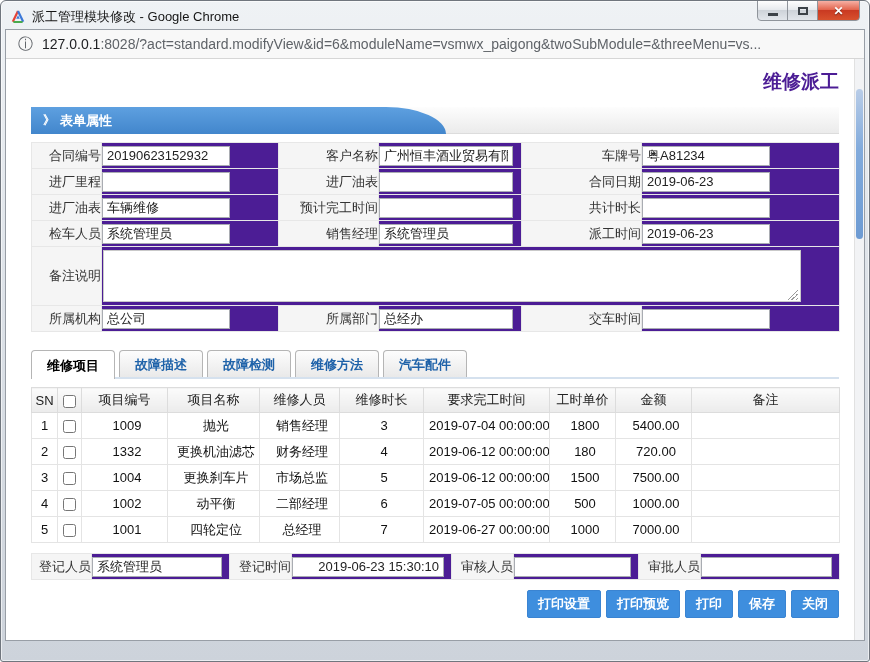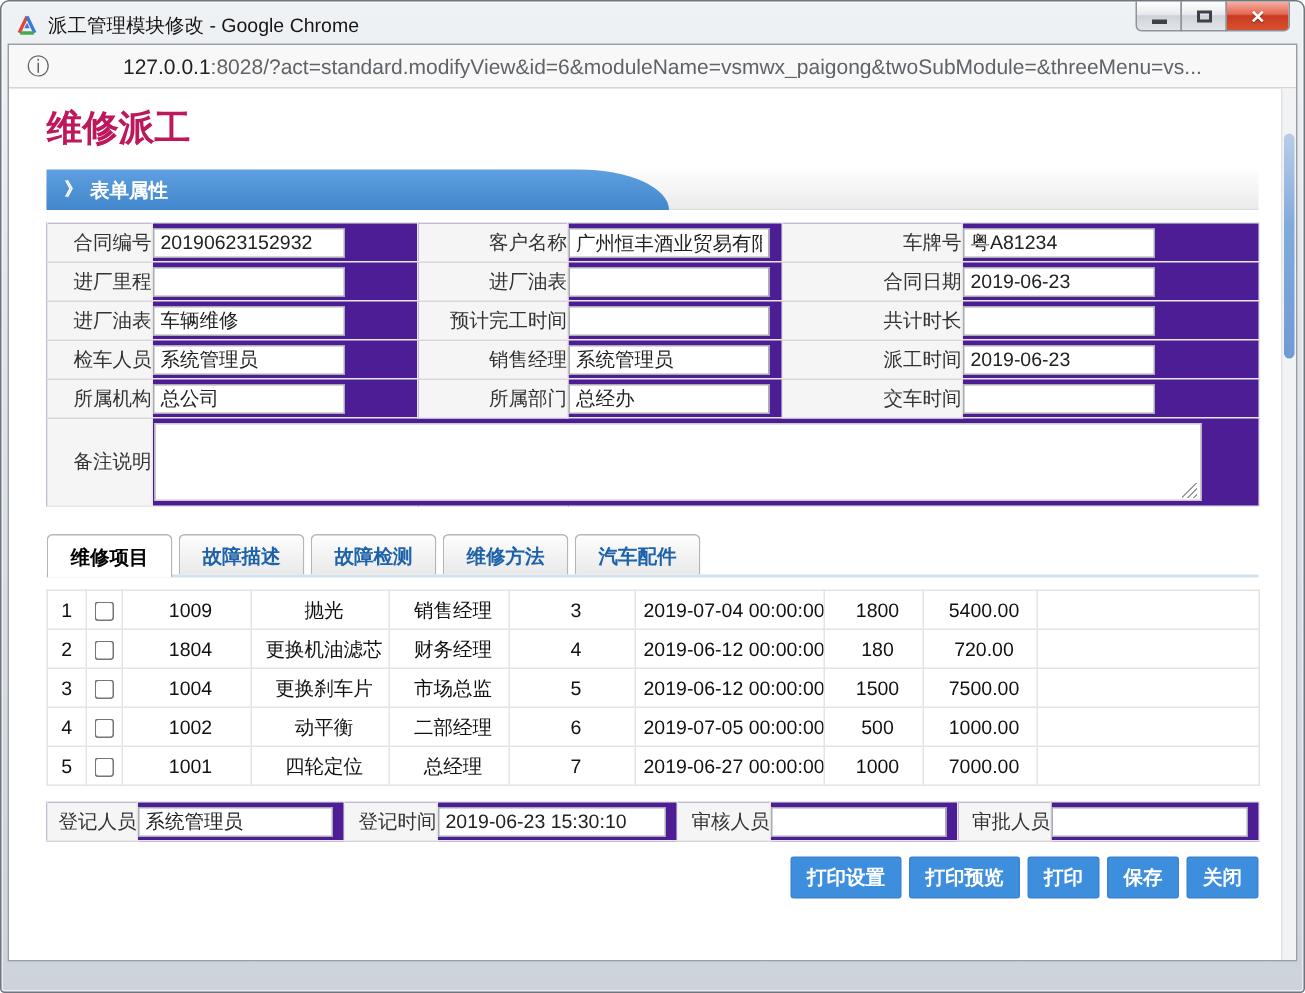--- a/index.html
+++ b/index.html
@@ -24,33 +24,33 @@
     text-shadow:0 1px 1px rgba(0,0,0,.45); }
   .min-glyph { width:10px; height:3px; background:#3c4248; margin-top:8px; }
   .max-glyph { width:10px; height:8px; border:2px solid #3c4248; background:transparent; }
 
   
   .client { position:absolute; left:4px; right:4px; top:28px; bottom:20px;
     background:#fff; border:1px solid #989ea6; overflow:hidden; }
   .addressbar { height:29px; background:#f8f8f8; border-bottom:1px solid #d6d6d6;
     display:flex; align-items:center; padding:0 12px; }
   .info-icon { font-size:15px; color:#5f6368; margin-right:9px; cursor:pointer; }
-  .url { font-size:14px; white-space:nowrap; overflow:hidden; cursor:text;margin-left:40px; }
+  .url { font-size:14px; white-space:nowrap; overflow:hidden; cursor:text; }
   .url .host { color:#202124; }
   .url .rest { color:#5f6368; }
 
   .scrollbar { position:absolute; top:29px; right:0; bottom:0; width:10px;
     background:#f2f3f5; border-left:1px solid #e1e1e1; }
   .scroll-thumb { position:absolute; top:30px; left:1px; width:7px; height:150px;
     border-radius:4px; background:linear-gradient(180deg,#b9cde8,#82abdc 40%,#6d9bd3); cursor:grab; }
 
   .content { position:absolute; top:29px; left:0; right:10px; bottom:0; overflow:hidden; }
   .inner { width:808px; margin-left:25px; }
 
-  .page-title { text-align:left; font-size:24px; font-weight:bold; color:#be185d; margin:10px 0 12px; }
+  .page-title { text-align:right; font-size:19px; font-weight:bold; color:#4c1d95; margin:10px 0 12px; }
 
   
   .section-bar { position:relative; height:27px;
     background:linear-gradient(180deg,#fdfdfd,#ebebeb); border-bottom:1px solid #dcdcdc; }
   .section-tab { position:absolute; left:0; top:0; height:27px; width:415px;
     background:linear-gradient(180deg,#5ea0e0,#4286cc); border-top-right-radius:60px 27px;
     color:#fff; font-size:13px; font-weight:bold; display:flex; align-items:center; padding-left:12px; }
   .section-arrow { margin-right:5px; font-size:12px; }
 
   
@@ -184,33 +184,33 @@
           </tr>
           <tr>
             <td class="lbl">检车人员</td>
             <td class="inp"><input class="box" value="系统管理员" style=""></td>
             <td class="lbl">销售经理</td>
             <td class="inp"><input class="box w2" value="系统管理员" style=""></td>
             <td class="lbl">派工时间</td>
             <td class="inp"><input class="box" value="2019-06-23" style=""></td>
           </tr>
           <tr>
+            <td class="lbl remark-cell">备注说明</td>
+            <td class="inp" colspan="5">
+              <div class="remark-area"></div>
+              <span class="resize-grip" style="position:relative; float:right; margin:-14px 40px 0 0;"></span>
+            </td>
+          </tr>
+          <tr>
             <td class="lbl">所属机构</td>
             <td class="inp"><input class="box" value="总公司" style=""></td>
             <td class="lbl">所属部门</td>
             <td class="inp"><input class="box w2" value="总经办" style=""></td>
             <td class="lbl">交车时间</td>
             <td class="inp"><input class="box" value="" style=""></td>
-          </tr>
-          <tr>
-            <td class="lbl remark-cell">备注说明</td>
-            <td class="inp" colspan="5">
-              <div class="remark-area"></div>
-              <span class="resize-grip" style="position:relative; float:right; margin:-14px 40px 0 0;"></span>
-            </td>
           </tr>
         </tbody>
           </table>
 
         <div class="tabs">
           <div class="tab active">维修项目</div>
           <div class="tab">故障描述</div>
           <div class="tab">故障检测</div>
           <div class="tab">维修方法</div>
           <div class="tab">汽车配件</div>
@@ -223,36 +223,48 @@
               <col style="width:86px">
               <col style="width:92px">
             <col style="width:80px">
               <col style="width:84px">
               <col style="width:126px">
               <col style="width:66px">
             <col style="width:76px">
               <col style="width:148px">
           </colgroup>
           <tbody>
+              <tr>
+            <th class="c">SN</th>
+            <th class="c"><input type="checkbox" style=""></th>
+            <th class="c">项目编号</th>
+            <th class="c">项目名称</th>
+            <th class="c">维修人员</th>
+            <th class="c">维修时长</th>
+            <th class="c">要求完工时间</th>
+            <th class="c">工时单价</th>
+            <th class="c">金额</th>
+            <th class="c">备注</th>
+          </tr>
           <tr>
             <td class="c">1</td>
             <td class="c"><input type="checkbox" style=""></td>
             <td>1009</td>
             <td>抛光</td>
             <td>销售经理</td>
             <td>3</td>
             <td>2019-07-04 00:00:00</td>
             <td>1800</td>
             <td>5400.00</td>
             <td></td>
           </tr>
           <tr>
             <td class="c">2</td>
             <td class="c"><input type="checkbox" style=""></td>
-            <td>1804</td>
+            <td>1332</td>
             <td>更换机油滤芯</td>
             <td>财务经理</td>
             <td>4</td>
             <td>2019-06-12 00:00:00</td>
             <td>180</td>
             <td>720.00</td>
             <td></td>
           </tr>
           <tr>
             <td class="c">3</td>
@@ -302,21 +314,21 @@
             <col style="width:62px">
               <col style="width:125px">
               <col style="width:62px">
               <col style="width:139px">
           </colgroup>
           <tbody>
               <tr>
             <td class="lbl">登记人员</td>
             <td class="inp"><input class="box" style="width: 130px;" value="系统管理员"></td>
             <td class="lbl">登记时间</td>
-            <td class="inp"><input class="box" style="width: 152px;" value="2019-06-23 15:30:10"></td>
+            <td class="inp"><input class="box" style="width: 152px; text-align: right;" value="2019-06-23 15:30:10"></td>
             <td class="lbl">审核人员</td>
             <td class="inp"><input class="box" style="width: 117px;" value=""></td>
             <td class="lbl">审批人员</td>
             <td class="inp"><input class="box" style="width: 131px;" value=""></td>
           </tr>
         </tbody>
           </table>
 
         <div class="btn-row">
           <button class="btn">打印设置</button>

